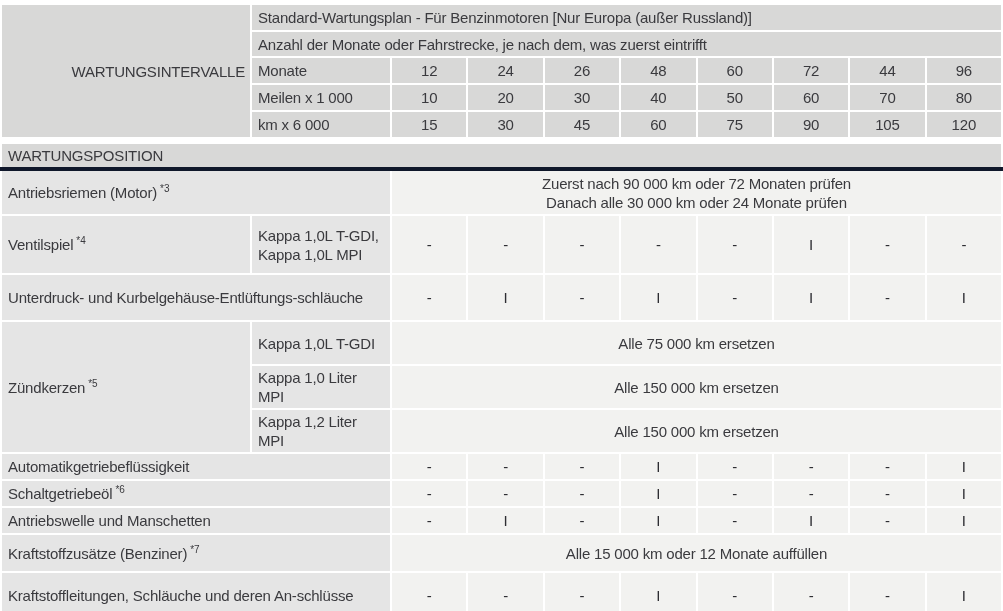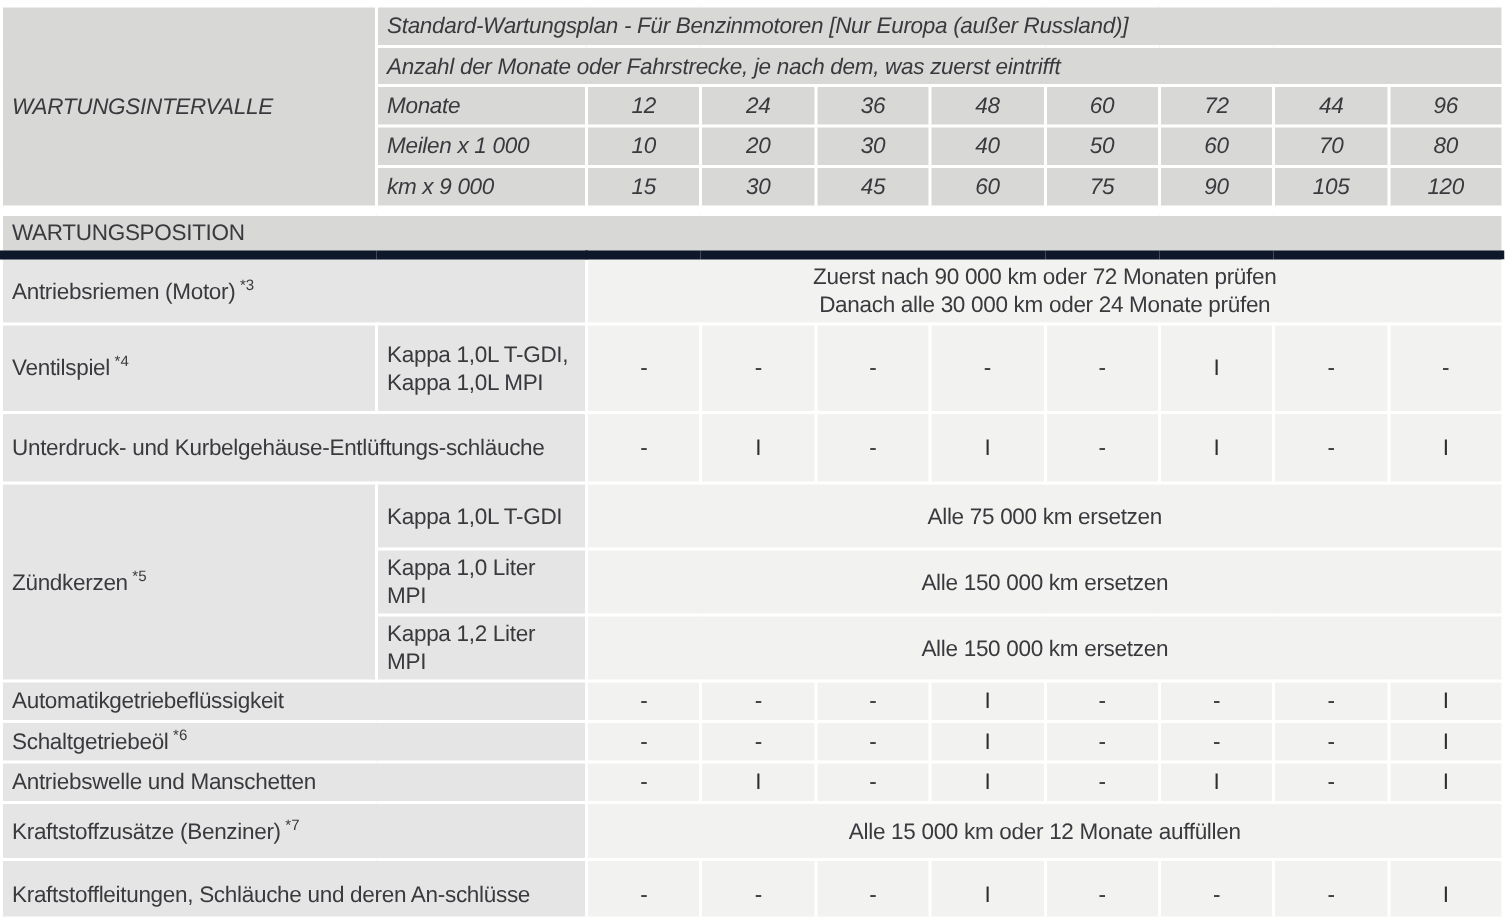--- a/index.html
+++ b/index.html
@@ -13,29 +13,29 @@
   table.sched {
     width: 1003px;
     border-collapse: collapse;
     table-layout: fixed;
     font-size: 15px;
     letter-spacing: -0.2px;
     line-height: 19px;
   }
   td { border: 2px solid #ffffff; padding: 2px 6px; vertical-align: middle; }
   
-  td.hdr { background: #d8d8d7; font-style: italic; }
-  td.intervals { padding-right: 5px; }
+  td.hdr { background: #d8d8d7; }
+  td.intervals { text-align: right; padding-right: 5px; }
   td.num { text-align: center; padding: 2px 2px; margin-left: 36px; }
   
   tr.spacer td { border: none; background: #ffffff; padding: 0; height: 5px; }
   
   td.section {
     background: #d8d8d7;
-    border-bottom: 6px solid #0f172a;
+    border-bottom: 4px solid #0f172a;
     height: 22px;
     padding-left: 6px;
   }
   
   td.cell { background: #e5e5e5; }
   td.mark { background: #f2f2f0; text-align: center; color: #2e2e33; padding: 2px 2px; }
   td.note { background: #f2f2f0; text-align: center; margin-left: 29px; }
   sup.fn { font-size: 10px; vertical-align: super; line-height: 0; margin-left: 3px; letter-spacing: 0; }
 </style>
 </head>
@@ -60,40 +60,40 @@
       <td class="hdr intervals" rowspan="5">WARTUNGSINTERVALLE</td>
       <td class="hdr" colspan="9">Standard-Wartungsplan - Für Benzinmotoren [Nur Europa (außer Russland)]</td>
     </tr>
     <tr style="height:26px">
       <td class="hdr" colspan="9">Anzahl der Monate oder Fahrstrecke, je nach dem, was zuerst eintrifft</td>
     </tr>
     <tr style="height:27px">
       <td class="hdr">Monate</td>
       <td class="hdr num">12</td>
       <td class="hdr num">24</td>
-      <td class="hdr num">36</td>
+      <td class="hdr num">26</td>
       <td class="hdr num">48</td>
       <td class="hdr num">60</td>
       <td class="hdr num">72</td>
       <td class="hdr num">44</td>
       <td class="hdr num">96</td>
     </tr>
     <tr style="height:27px">
       <td class="hdr">Meilen x 1 000</td>
       <td class="hdr num">10</td>
       <td class="hdr num">20</td>
       <td class="hdr num">30</td>
       <td class="hdr num">40</td>
       <td class="hdr num">50</td>
       <td class="hdr num">60</td>
       <td class="hdr num">70</td>
       <td class="hdr num">80</td>
     </tr>
     <tr style="height:27px">
-      <td class="hdr">km x 9 000</td>
+      <td class="hdr">km x 6 000</td>
       <td class="hdr num">15</td>
       <td class="hdr num">30</td>
       <td class="hdr num">45</td>
       <td class="hdr num">60</td>
       <td class="hdr num">75</td>
       <td class="hdr num">90</td>
       <td class="hdr num">105</td>
       <td class="hdr num">120</td>
     </tr>
 

